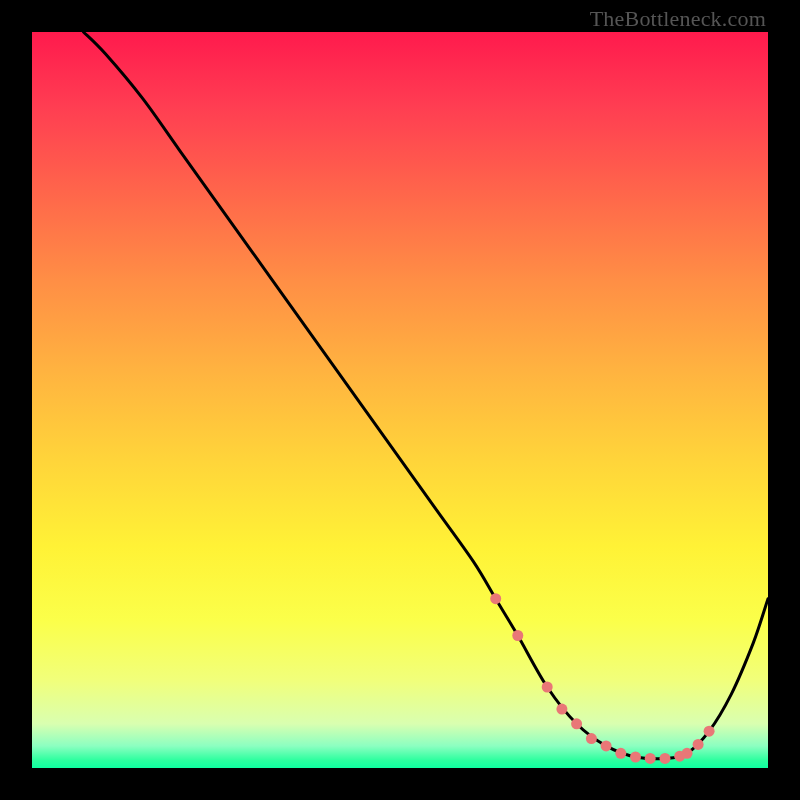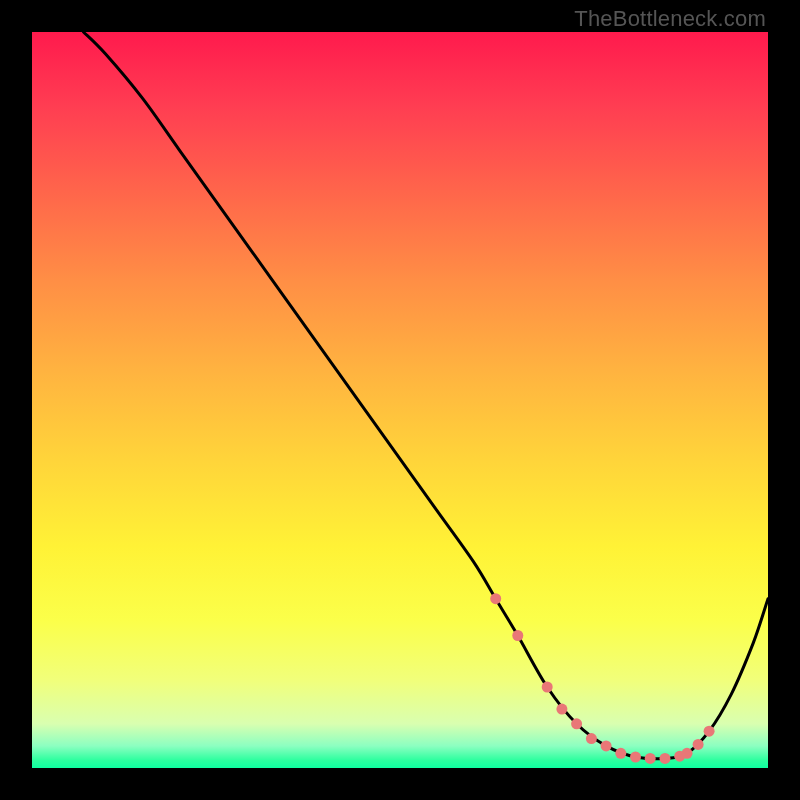--- a/index.html
+++ b/index.html
@@ -9,20 +9,21 @@
     height: 800px;
     background: #000;
     overflow: hidden;
     font-family: Arial, Helvetica, sans-serif;
   }
   .frame {
     position: relative;
     width: 800px;
     height: 800px;
     background: #000;
+    font-family: Liberation Serif, serif;
   }
   .plot-area {
     position: absolute;
     left: 32px;
     top: 32px;
     width: 736px;
     height: 736px;
     background: linear-gradient(to bottom,
       #ff1a4d 0%,
       #ff3d52 10%,

